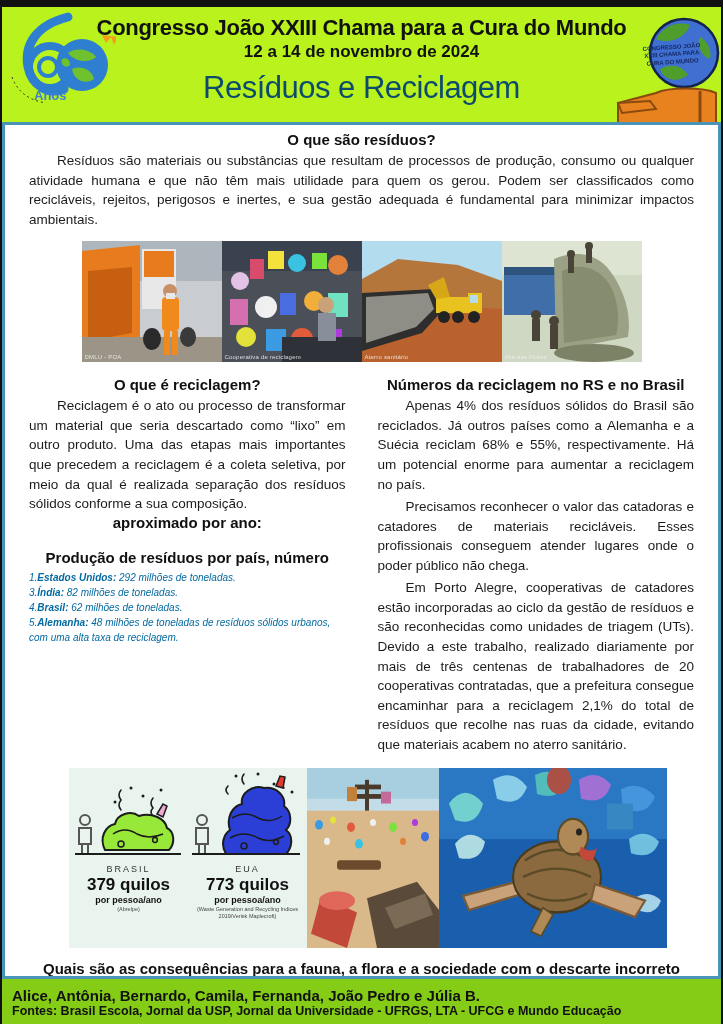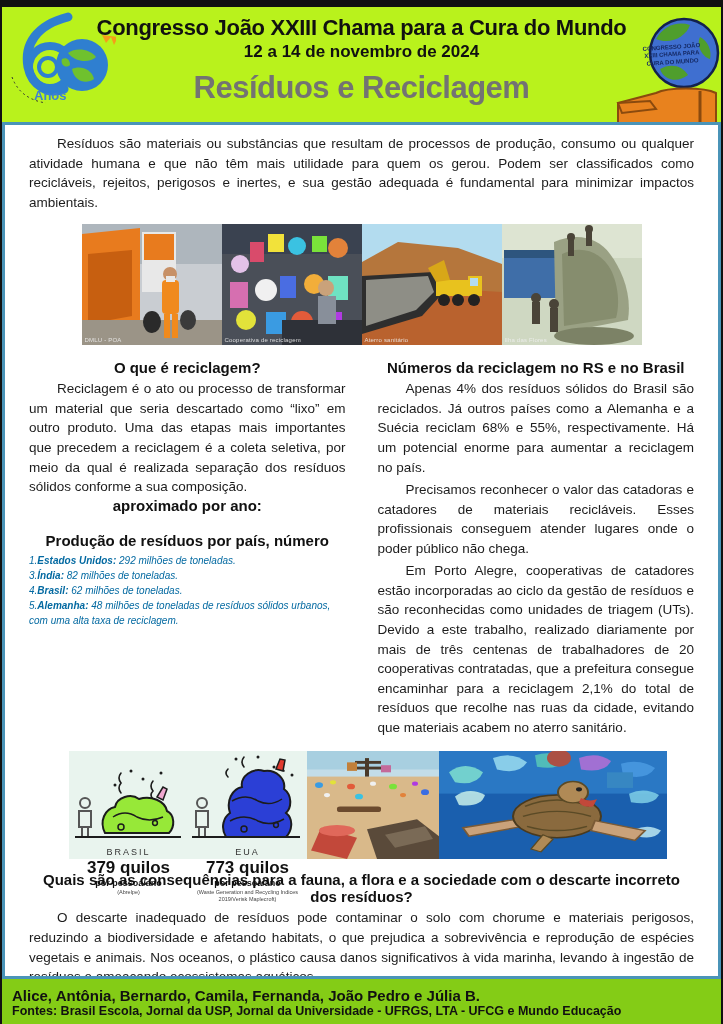--- a/index.html
+++ b/index.html
@@ -11,21 +11,21 @@
     display:flex; flex-direction:column; overflow:hidden;
   }
   
   .header {
     background:#b9f21c; height:115px; position:relative; flex:0 0 auto;
     display:flex; align-items:flex-start; justify-content:center;
   }
   .header-titles { text-align:center; padding-top:8px; }
   .congress-title { font-size:22px; font-weight:bold; color:#111; letter-spacing:-0.3px; }
   .congress-dates { font-size:17px; font-weight:bold; color:#111; margin-top:1px; }
-  .poster-title { font-size:31px; font-weight:700; color:#737373; margin-top:8px; letter-spacing:-0.5px; }
+  .poster-title { font-size:31px; font-weight:400; color:#0c4a6e; margin-top:8px; letter-spacing:-0.5px; }
   .logo-left { position:absolute; left:4px; top:0; width:110px; height:100px; }
   .logo-left .anos { position:absolute; left:28px; bottom:4px; font-size:13px; color:#3f7fd4; font-weight:bold; }
   .logo-right { position:absolute; right:0; top:4px; width:105px; height:112px; }
   .globe-text {
     position:absolute; right:18px; top:14px; width:62px; height:60px;
     font-size:6px; font-weight:bold; color:#152a66; text-align:center; line-height:1.25;
     display:flex; align-items:center; justify-content:center; transform:rotate(-4deg);
   }
   
   .body-area {
@@ -44,21 +44,21 @@
   
   .columns { display:flex; gap:32px; margin-top:14px; }
   .col { flex:1; }
   .col .h-center { margin-bottom:2px; }
   .prod-heading { margin-top:18px; }
   .prod-list { list-style:none; margin-top:4px; }
   .prod-list li { font-size:10px; line-height:1.5; color:#0369a1;font-style:italic; }
   .prod-list .num { font-weight:normal; }
   .prod-list .country { font-weight:800; }
   
-  .media-row2 { display:flex; width:598px; margin:14px 7px 0 40px; height:108px;justify-content:flex-end; }
+  .media-row2 { display:flex; width:598px; margin:14px 7px 0 40px; height:180px;justify-content:flex-end; }
   .infographic { width:238px; background:#e9f4ee; position:relative; flex:0 0 auto; display:flex; }
   .info-half { flex:1; position:relative; text-align:center; }
   .info-half svg { display:block; width:100%; height:96px; }
   .info-label { font-size:9px; letter-spacing:2px; color:#333; margin-top:0px; }
   .info-value { font-size:17px; font-weight:800; color:#111; margin-top:1px; }
   .info-unit { font-size:9px; font-weight:800; color:#111; }
   .info-source { font-size:5.5px; color:#444; margin-top:1px; padding:0 4px; line-height:1.2; }
   .photo2 { position:relative; overflow:hidden; flex:0 0 auto; }
   .photo2 svg { display:block; width:100%; height:100%; }
   
@@ -108,20 +108,21 @@
         <path d="M2 92 L40 82 C52 76 88 76 100 82 L100 112 L2 112 Z" fill="#e8821e" stroke="#8a4a0e" stroke-width="2"></path>
         <path d="M2 92 L34 90 L40 98 L6 102 Z" fill="#e8821e" stroke="#8a4a0e" stroke-width="2"></path>
         <path d="M84 80 L84 112" stroke="#8a4a0e" stroke-width="3"></path>
       </svg>
       <div class="globe-text">CONGRESSO JOÃO XXIII CHAMA PARA CURA DO MUNDO</div>
     </div>
   </div>
 
   <div class="body-area">
 
+    <div class="h-center">O que são resíduos?</div>
     <p class="para">Resíduos são materiais ou substâncias que resultam de processos de produção, consumo ou qualquer atividade humana e que não têm mais utilidade para quem os gerou. Podem ser classificados como recicláveis, rejeitos, perigosos e inertes, e sua gestão adequada é fundamental para minimizar impactos ambientais.</p>
 
     <div class="photo-row1">
       <div class="photo">
         <svg viewBox="0 0 140 121" preserveAspectRatio="none">
           <rect width="140" height="121" fill="#c9cdd2"></rect>
           <rect x="0" y="0" width="140" height="40" fill="#aeb6bd"></rect>
           <rect x="60" y="8" width="34" height="60" fill="#e8e8e8"></rect>
           <rect x="62" y="10" width="30" height="26" fill="#e87b1e"></rect>
           <path d="M0 10 L58 4 L58 100 L0 112 Z" fill="#e87b1e"></path>

